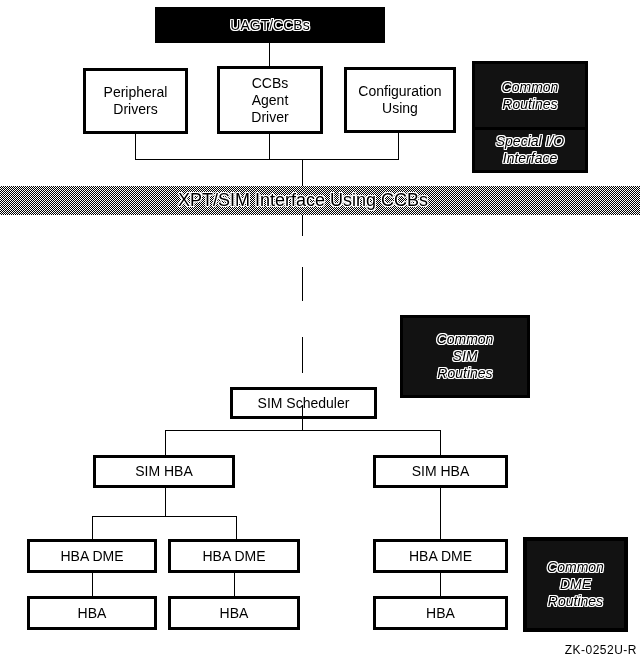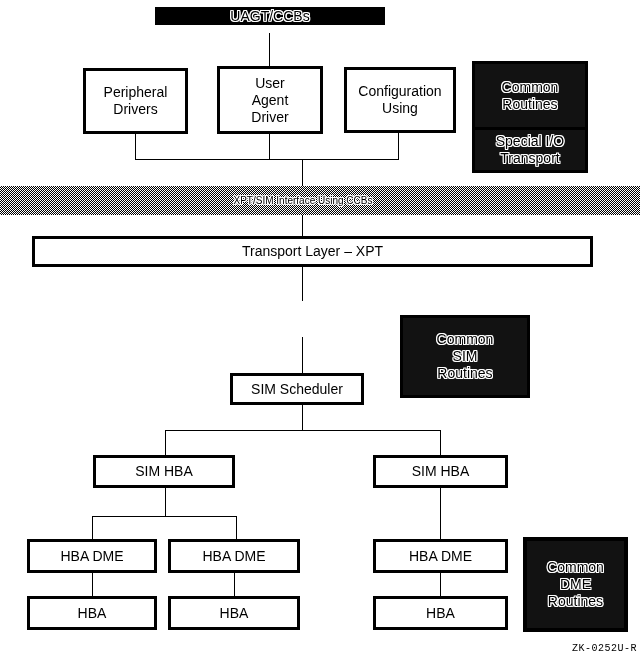--- a/index.html
+++ b/index.html
@@ -11,20 +11,21 @@
   .box{
     position:absolute;box-sizing:border-box;border:3px solid #000;background:#fff;
     display:flex;align-items:center;justify-content:center;text-align:center;
     font-size:14px;line-height:17px;white-space:pre-line;
   }
   
   .dots{
     background-color:#fff;
     background-image:radial-gradient(#000 0.7px, rgba(0,0,0,0) 0.8px);
     background-size:2px 2px;
+    font-style:italic;
   }
   .dots-dense{
     background-color:#fff;
     background-image:radial-gradient(#000 0.75px, rgba(0,0,0,0) 0.85px);
     background-size:2px 2px;
   }
   
   .checker{
     background-color:#9b9b9b;
     background-image:repeating-conic-gradient(#000 0% 25%, #fff 0% 50%);
@@ -49,88 +50,85 @@
   .hline{height:1px;}
   
   .stack{position:absolute;box-sizing:border-box;border:3px solid #000;display:flex;flex-direction:column;}
   .stack .cell{
     box-sizing:border-box;display:flex;align-items:center;justify-content:center;
     text-align:center;font-size:14px;line-height:17px;white-space:pre-line;
   }
   .stack .cell.top{height:66px;border-bottom:3px solid #000;}
   .stack .cell.bottom{flex:1;}
   .figcode{
-    position:absolute;font-size:10px;letter-spacing:0.5px;
-    font-family:Liberation Mono, monospace;
+    position:absolute;font-size:12px;letter-spacing:0.5px;
+    font-family:Liberation Sans, sans-serif;
   }
   .bandlabel{position:absolute;width:100%;top:0;height:100%;display:flex;align-items:center;justify-content:center;padding-right:34px;box-sizing:border-box;}
 </style>
 </head>
 <body>
 
 <div class="fig">
 
-  <div class="pat dots-dense" style="left:155px;top:7px;width:230px;height:18px;">
+  <div class="pat dots-dense" style="left:155px;top:7px;width:230px;height:36px;">
     <span class="halo">UAGT/CCBs</span>
   </div>
   <div class="vline" style="left:269px;top:33px;height:33px;"></div>
 
   <div class="box" style="left:83px;top:68px;width:105px;height:66px;">
     <span>Peripheral
 Drivers</span>
   </div>
   <div class="box" style="left:217px;top:66px;width:106px;height:68px;">
-    <span>User
+    <span>CCBs
 Agent
 Driver</span>
   </div>
   <div class="box" style="left:344px;top:67px;width:112px;height:66px;">
     <span>Configuration
 Using</span>
   </div>
 
   <div class="stack" style="left:472px;top:61px;width:116px;height:112px;">
     <div class="cell top dots">
       <span class="halo">Common
 Routines</span>
     </div>
     <div class="cell bottom dots">
       <span class="halo">Special I/O
-Transport</span>
+Interface</span>
     </div>
   </div>
 
   <div class="vline" style="left:135px;top:133px;height:27px;"></div>
   <div class="vline" style="left:269px;top:134px;height:26px;"></div>
   <div class="vline" style="left:398px;top:133px;height:27px;"></div>
   <div class="hline" style="left:135px;top:159px;width:264px;"></div>
   <div class="vline" style="left:302px;top:160px;height:26px;"></div>
 
   <div class="checker" style="position:absolute;left:0;top:186px;width:640px;height:29px;">
     <div class="bandlabel">
-      <span class="halo" style="font-size:10px;">XPT/SIM Interface Using CCBs</span>
+      <span class="halo" style="font-size:18px;">XPT/SIM Interface Using CCBs</span>
     </div>
   </div>
   <div class="vline" style="left:302px;top:215px;height:21px;"></div>
 
-  <div class="box" style="left:32px;top:236px;width:561px;height:31px;">
-    <span>Transport Layer – XPT</span>
-  </div>
   <div class="vline" style="left:302px;top:267px;height:34px;"></div>
 
 
   <div class="pat bordered dots" style="left:400px;top:315px;width:130px;height:83px;">
     <span class="halo">Common
 SIM
 Routines</span>
   </div>
 
   <div class="vline" style="left:302px;top:337px;height:36px;"></div>
 
-  <div class="box" style="left:230px;top:373px;width:134px;height:32px;">
+  <div class="box" style="left:230px;top:387px;width:147px;height:32px;">
     <span>SIM Scheduler</span>
   </div>
 
   <div class="vline" style="left:302px;top:405px;height:25px;"></div>
   <div class="hline" style="left:165px;top:430px;width:276px;"></div>
   <div class="vline" style="left:165px;top:430px;height:25px;"></div>
   <div class="vline" style="left:440px;top:430px;height:25px;"></div>
 
   <div class="box" style="left:93px;top:455px;width:142px;height:33px;">
     <span>SIM HBA</span>

